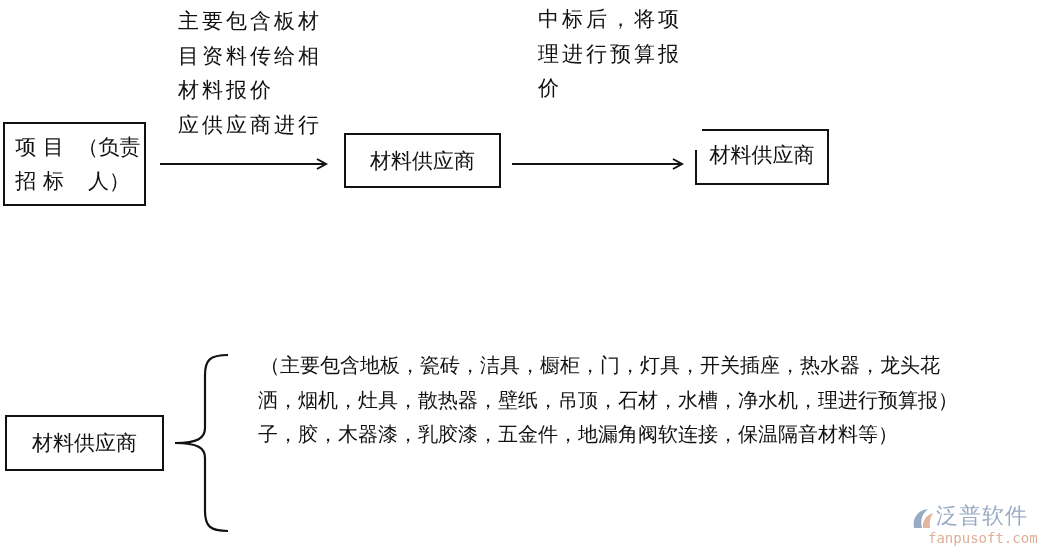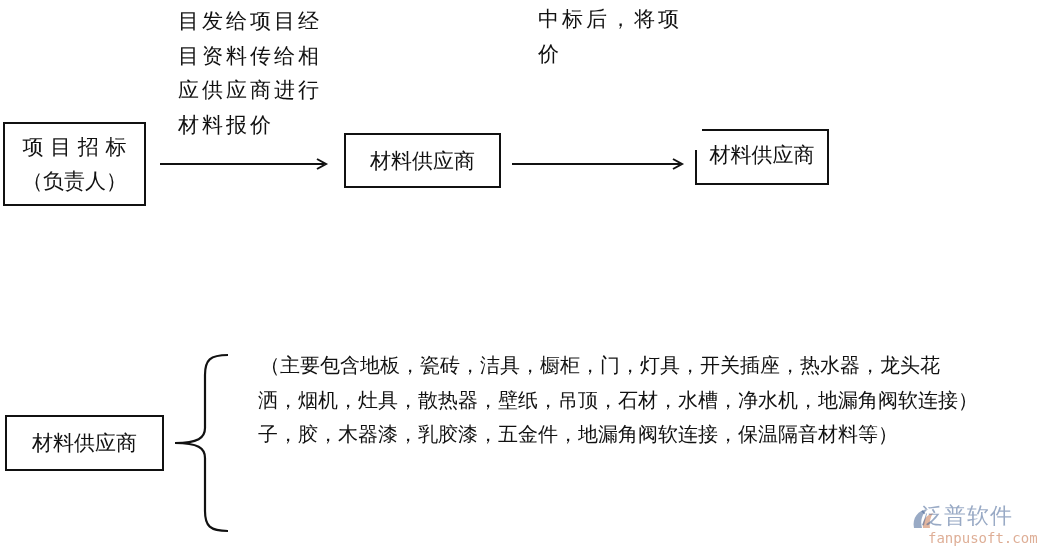--- a/index.html
+++ b/index.html
@@ -6,52 +6,53 @@
     body { width: 1038px; height: 551px; position: relative; overflow: hidden;
            font-family: "DejaVu Serif", "Liberation Serif", serif; color: #111; }
     .box { position: absolute; border: 2px solid #111; box-sizing: border-box;
            display: flex; align-items: center; justify-content: center; text-align: center;
            font-size: 21px; line-height: 36px; }
     .note { position: absolute; font-size: 21px; line-height: 34.5px; letter-spacing: 3px; white-space: nowrap; }
     .arrow { position: absolute; }
     .list { position: absolute; left: 258px; top: 348px; font-size: 20px; line-height: 34.5px; white-space: nowrap; }
     .list .row { height: 34.5px; }
     .wm { position: absolute; left: 900px; top: 500px; width: 140px; height: 50px; }
-    .wm-text { position: absolute; left: 21px; top: 1px; font-family: "DejaVu Sans", sans-serif;
+    .wm-text { position: absolute; left: 36px; top: 1px; font-family: "DejaVu Sans", sans-serif;
                font-size: 22px; color: rgba(70,100,150,0.55); letter-spacing: 1px; }
     .wm-url { position: absolute; left: 28px; top: 30px; font-family: "DejaVu Sans Mono", monospace;
               font-size: 14px; color: rgba(200,120,80,0.6); }
     .wm-logo { position: absolute; left: 10px; top: 6px; width: 26px; height: 26px; }
   </style>
 </head>
 <body>
 
-<div class="box" style="left:3px; top:122px; width:143px; height:84px; flex-direction:column; line-height:34px;">
+<div class="box" style="left:3px; top:122px; width:143px; height:84px; line-height:34px;">
   <span>项 目 招 标</span>
   <span>（负责人）</span>
 </div>
 
 <div class="note" style="left:178px; top:4px;">
-  <div>目发给项目经</div>
+  <div>主要包含板材</div>
   <div>目资料传给相</div>
+  <div>材料报价</div>
   <div>应供应商进行</div>
-  <div>材料报价</div>
 </div>
 
 <svg class="arrow" style="left:158px; top:156px;" width="175" height="16">
   <line x1="2" y1="8" x2="166" y2="8" stroke="#111" stroke-width="2"></line>
   <polyline points="159,3 168,8 159,13" fill="none" stroke="#111" stroke-width="2"></polyline>
 </svg>
 
 <div class="box" style="left:344px; top:133px; width:157px; height:55px;">
   <span>材料供应商</span>
 </div>
 
 <div class="note" style="left:538px; top:2px;">
   <div>中标后，将项</div>
+  <div>理进行预算报</div>
   <div>价</div>
 </div>
 
 <svg class="arrow" style="left:510px; top:156px;" width="178" height="16">
   <line x1="2" y1="8" x2="170" y2="8" stroke="#111" stroke-width="2"></line>
   <polyline points="163,3 172,8 163,13" fill="none" stroke="#111" stroke-width="2"></polyline>
 </svg>
 
 <div style="position:absolute; left:695px; top:129px; width:134px; height:56px;">
   <svg width="134" height="56" style="position:absolute; left:0; top:0;">
@@ -65,21 +66,21 @@
 <div class="box" style="left:5px; top:415px; width:159px; height:56px;">
   <span>材料供应商</span>
 </div>
 
 <svg style="position:absolute; left:170px; top:350px;" width="65" height="190">
   <path d="M58,5 C40,5 35,10 35,25 L35,78 C35,88 28,93 5,93 C28,93 35,98 35,108 L35,161 C35,176 40,181 58,181" fill="none" stroke="#111" stroke-width="2.2"></path>
 </svg>
 
 <div class="list">
   <div class="row" style="margin-left:2px;">（主要包含地板，瓷砖，洁具，橱柜，门，灯具，开关插座，热水器，龙头花</div>
-  <div class="row">洒，烟机，灶具，散热器，壁纸，吊顶，石材，水槽，净水机，地漏角阀软连接）</div>
+  <div class="row">洒，烟机，灶具，散热器，壁纸，吊顶，石材，水槽，净水机，理进行预算报）</div>
   <div class="row">子，胶，木器漆，乳胶漆，五金件，地漏角阀软连接，保温隔音材料等）</div>
 </div>
 
 <div class="wm">
   <svg class="wm-logo" viewBox="0 0 26 26">
     <path d="M4,22 C2,12 8,4 18,3 C12,8 10,14 12,22 Z" fill="rgba(70,100,150,0.55)"></path>
     <path d="M13,22 C12,15 16,9 23,7 C20,12 19,17 20,22 Z" fill="rgba(200,120,80,0.55)"></path>
   </svg>
   <span class="wm-text">泛普软件</span>
   <span class="wm-url">fanpusoft.com</span>

